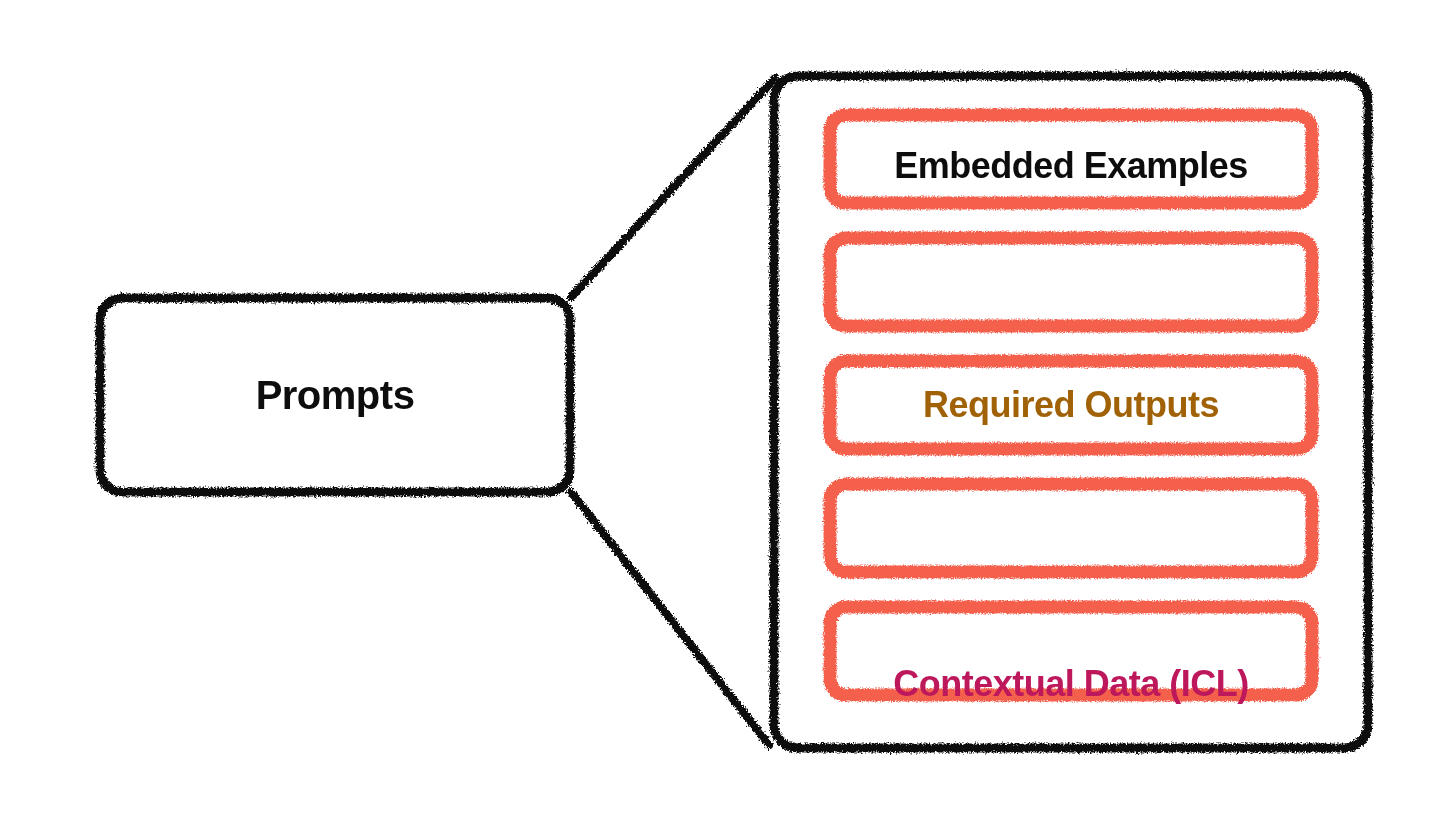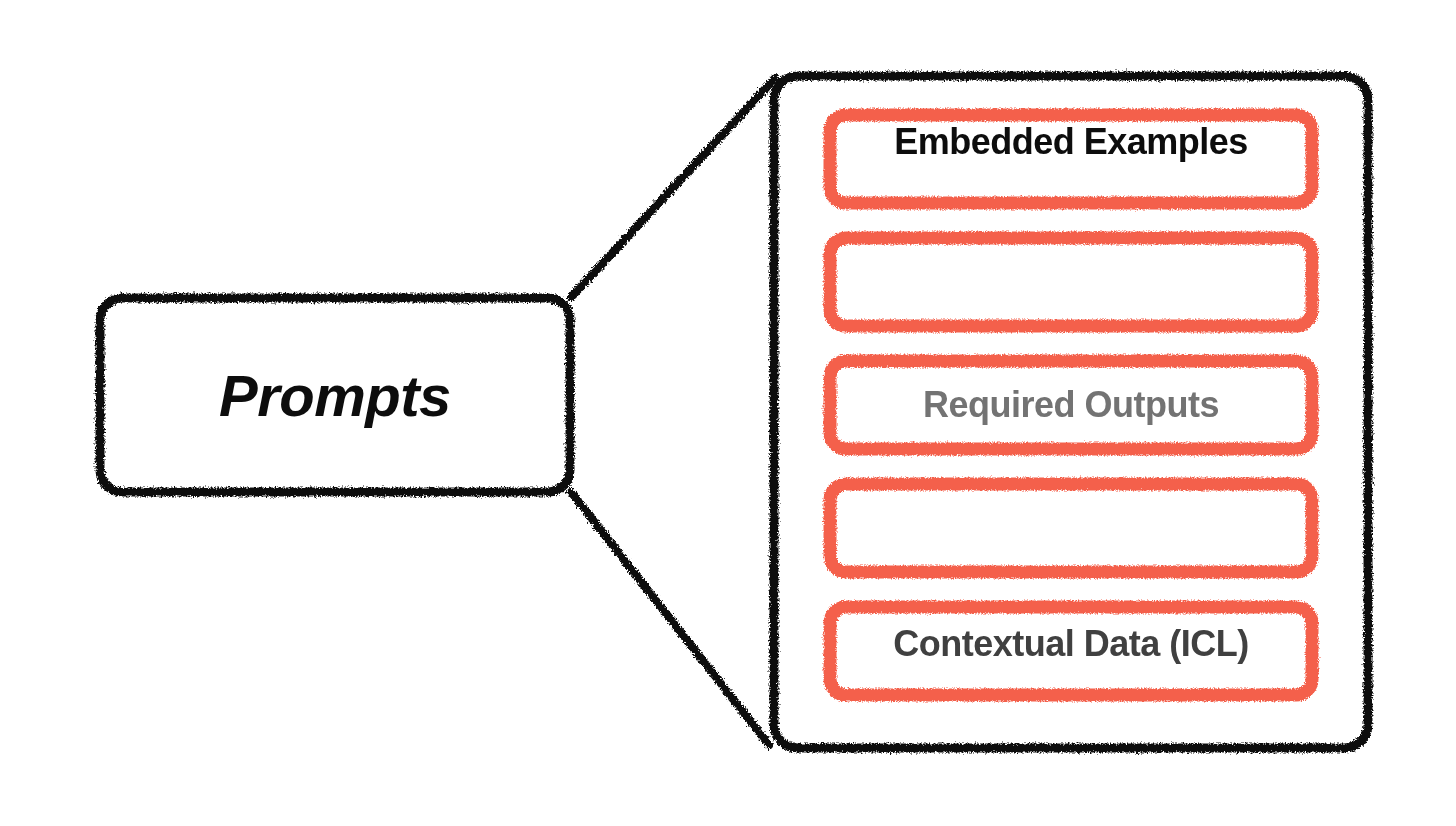--- a/index.html
+++ b/index.html
@@ -35,22 +35,21 @@
     font-weight: bold;
     letter-spacing: -0.5px;
     white-space: nowrap;
     user-select: none;
   }
   #prompts-box {
     left: 98px;
     top: 296px;
     width: 474px;
     height: 198px;
-    font-size: 58px;
-    font-style: italic;
+    font-size: 40px;
   }
   .item-label {
     left: 828px;
     width: 486px;
     height: 88px;
     font-size: 36px;
   }
 </style>
 </head>
 <body style="background: rgb(255, 255, 255);">
@@ -99,21 +98,21 @@
       <rect x="830" y="115" width="482" height="88" rx="16" ry="16" fill="none" stroke="#f4614b" stroke-width="13" stroke-linejoin="round"></rect>
       <rect x="830" y="238" width="482" height="88" rx="16" ry="16" fill="none" stroke="#f4614b" stroke-width="13" stroke-linejoin="round"></rect>
       <rect x="830" y="361" width="482" height="88" rx="16" ry="16" fill="none" stroke="#f4614b" stroke-width="13" stroke-linejoin="round"></rect>
       <rect x="830" y="484" width="482" height="88" rx="16" ry="16" fill="none" stroke="#f4614b" stroke-width="13" stroke-linejoin="round"></rect>
       <rect x="830" y="607" width="482" height="88" rx="16" ry="16" fill="none" stroke="#f4614b" stroke-width="13" stroke-linejoin="round"></rect>
     </g>
   </svg>
 
   <div class="node-label" id="prompts-box" style="color: rgb(13, 13, 13);">Prompts</div>
 
-  <div class="node-label item-label" style="top: 98px; color: rgb(13, 13, 13);">Embedded Examples</div>
+  <div class="node-label item-label" style="top: 122px; color: rgb(13, 13, 13);">Embedded Examples</div>
 
 
-  <div class="node-label item-label" style="top: 361px; color: #737373;">Required Outputs</div>
+  <div class="node-label item-label" style="top: 361px; color: #a16207;">Required Outputs</div>
 
 
-  <div class="node-label item-label" style="top: 600px; color: #404040;">Contextual Data (ICL)</div>
+  <div class="node-label item-label" style="top: 640px; color: #be185d;">Contextual Data (ICL)</div>
 
 </div>
 
 </body></html>

